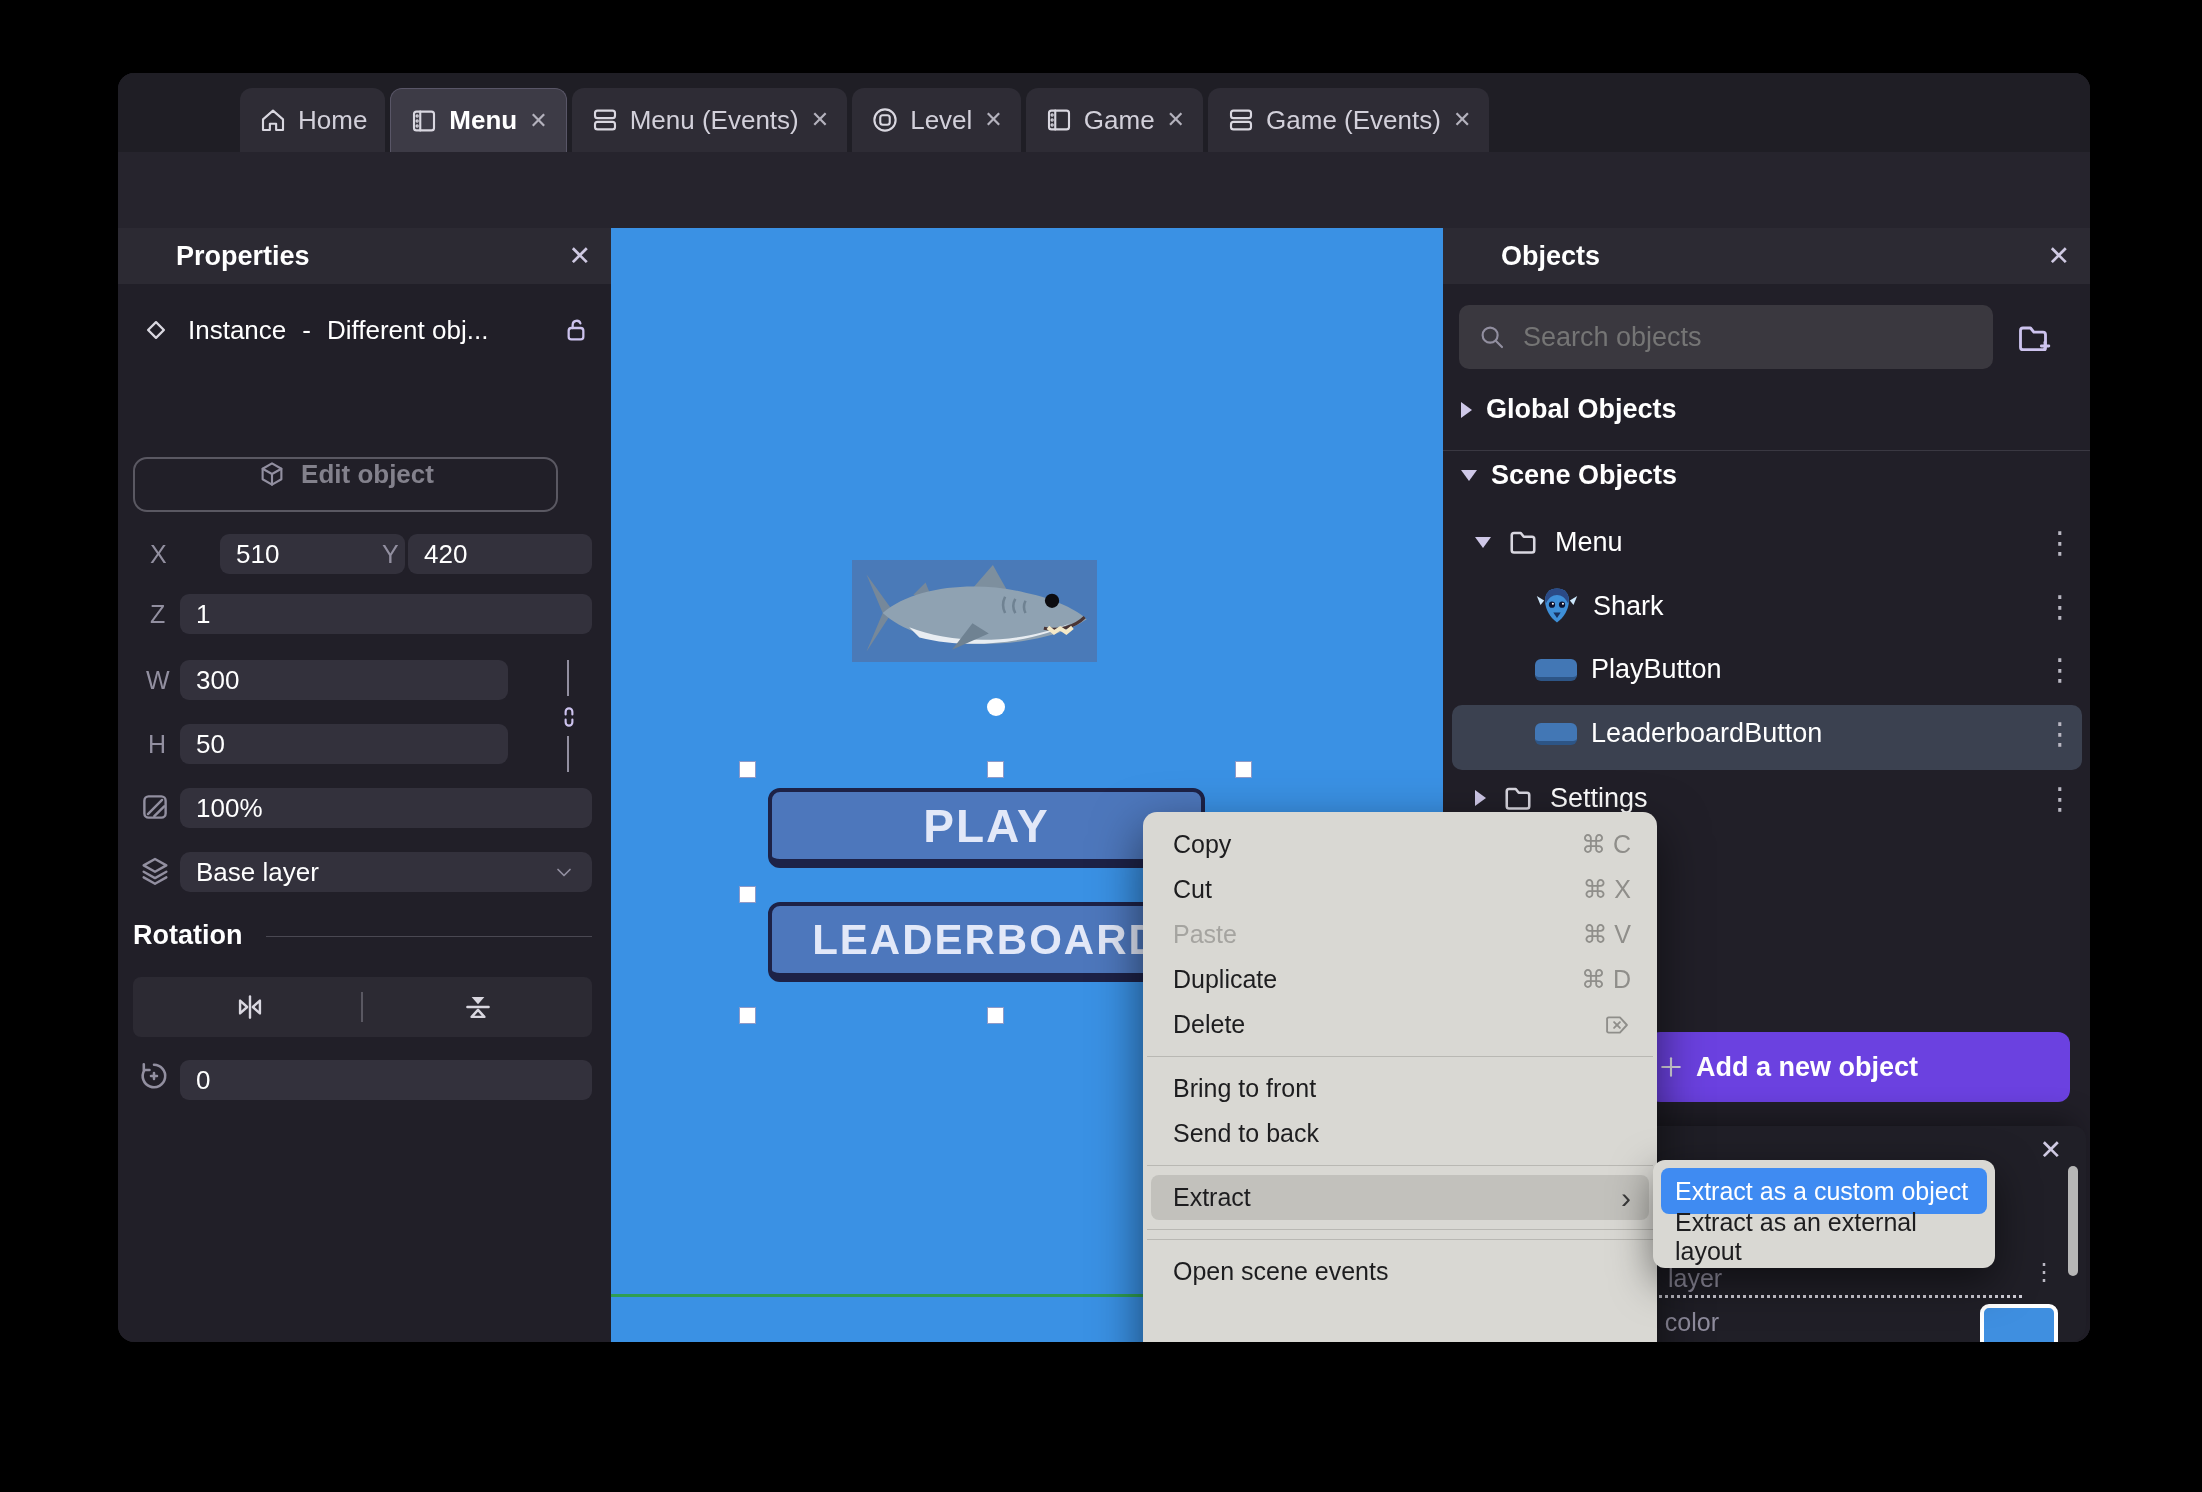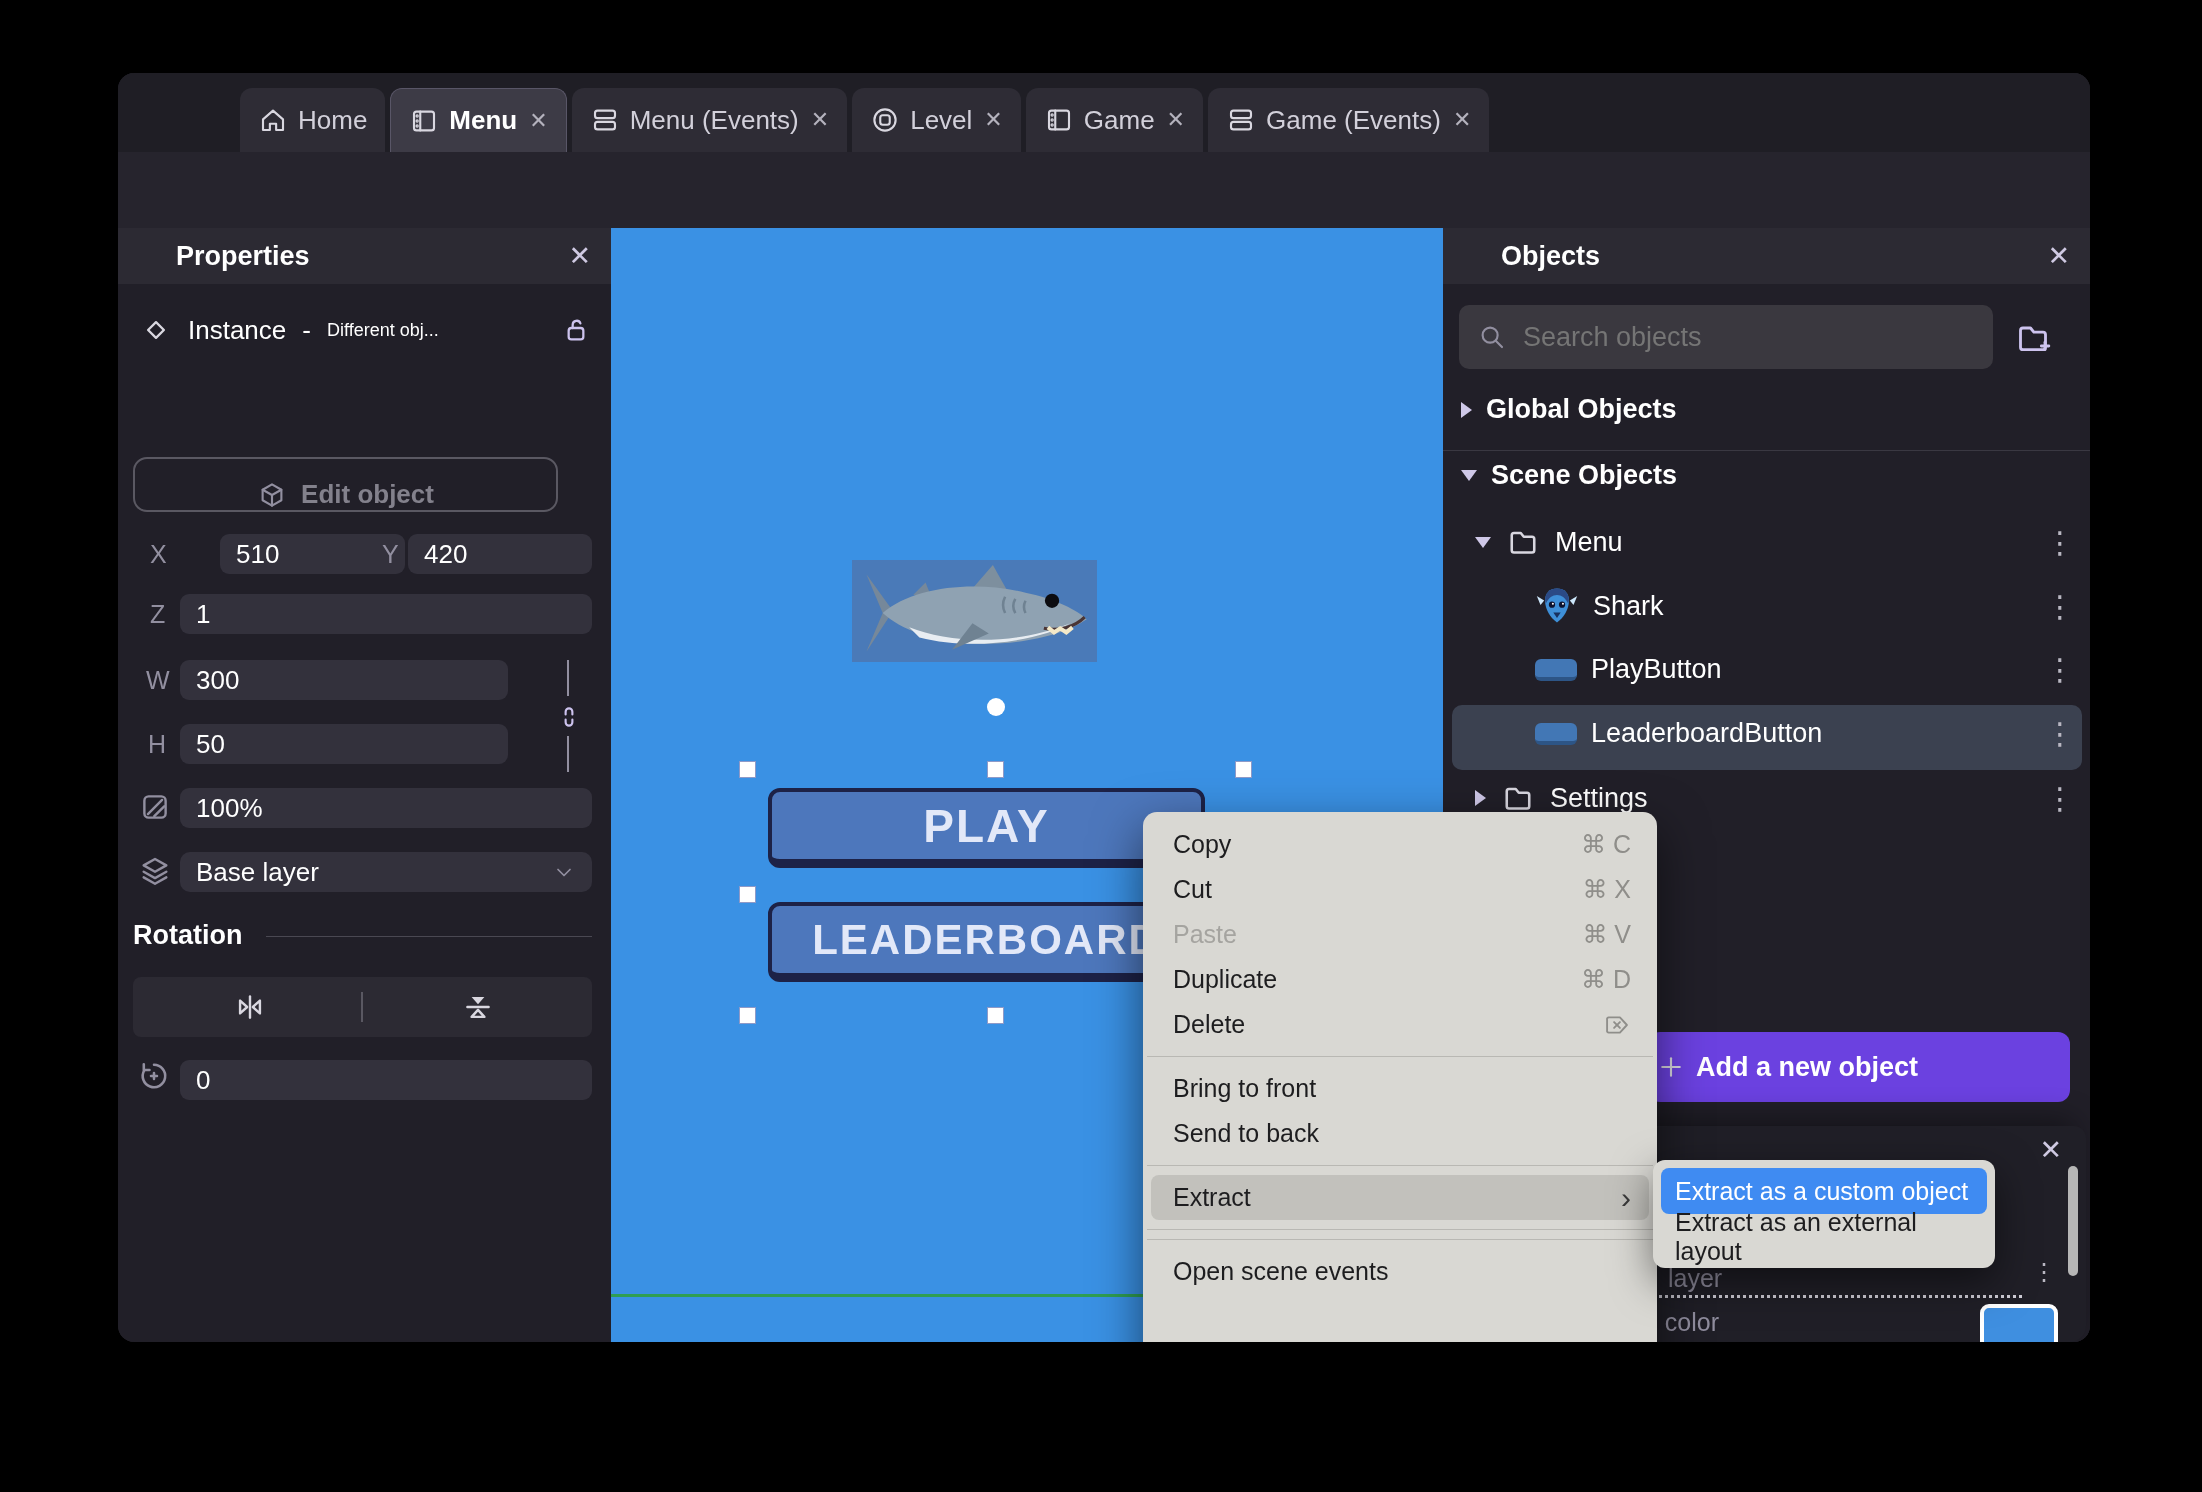--- a/index.html
+++ b/index.html
@@ -236,27 +236,27 @@
     <div class="phead">
       <span class="t">Properties</span>
       <span class="closex">✕</span>
     </div>
     <div class="abs" style="left:22px;top:86px;display:flex;align-items:center;gap:16px;width:452px">
       <svg class="ic" width="32" height="32" viewBox="0 0 24 24">
             <rect x="7.8" y="7.8" width="8.4" height="8.4" transform="rotate(45 12 12)"></rect>
           </svg>
       <span style="font-size:26px">Instance</span>
       <span style="font-size:26px">-</span>
-      <span style="font-size:18px">Different obj...</span>
+      <span style="font-size:26px">Different obj...</span>
       <svg class="ic lav" style="margin-left:auto" width="32" height="32" viewBox="0 0 24 24">
             <rect x="6.5" y="10.5" width="11" height="8.5" rx="2"></rect>
             <path d="M9.5 10.5V8a3 3 0 0 1 5.8-1"></path>
           </svg>
     </div>
-    <div class="abs" style="left:15px;top:229px;width:425px;height:55px;border:2px solid #5a5862;border-radius:14px;display:flex;align-items:flex-end;justify-content:center;gap:14px">
+    <div class="abs" style="left:15px;top:229px;width:425px;height:55px;border:2px solid #5a5862;border-radius:14px;display:flex;align-items:flex-start;justify-content:center;gap:14px">
       <svg class="ic mut" width="30" height="30" viewBox="0 0 24 24">
             <path d="M12 3.5 19.5 7.8v8.4L12 20.5 4.5 16.2V7.8z"></path>
             <path d="M4.5 7.8 12 12l7.5-4.2M12 12v8.5"></path>
           </svg>
       <span style="font-size:26px;font-weight:bold;color:#83818c">Edit object</span>
     </div>
     <span class="lbl abs" style="left:32px;top:312px">X</span>
     <input class="inp abs" style="left: 62px; top: 306px; width: 185px; margin-left: 40px;" value="510">
     <span class="lbl abs" style="left:264px;top:312px">Y</span>
     <input class="inp abs" style="left: 290px; top: 306px; width: 184px;" value="420">

